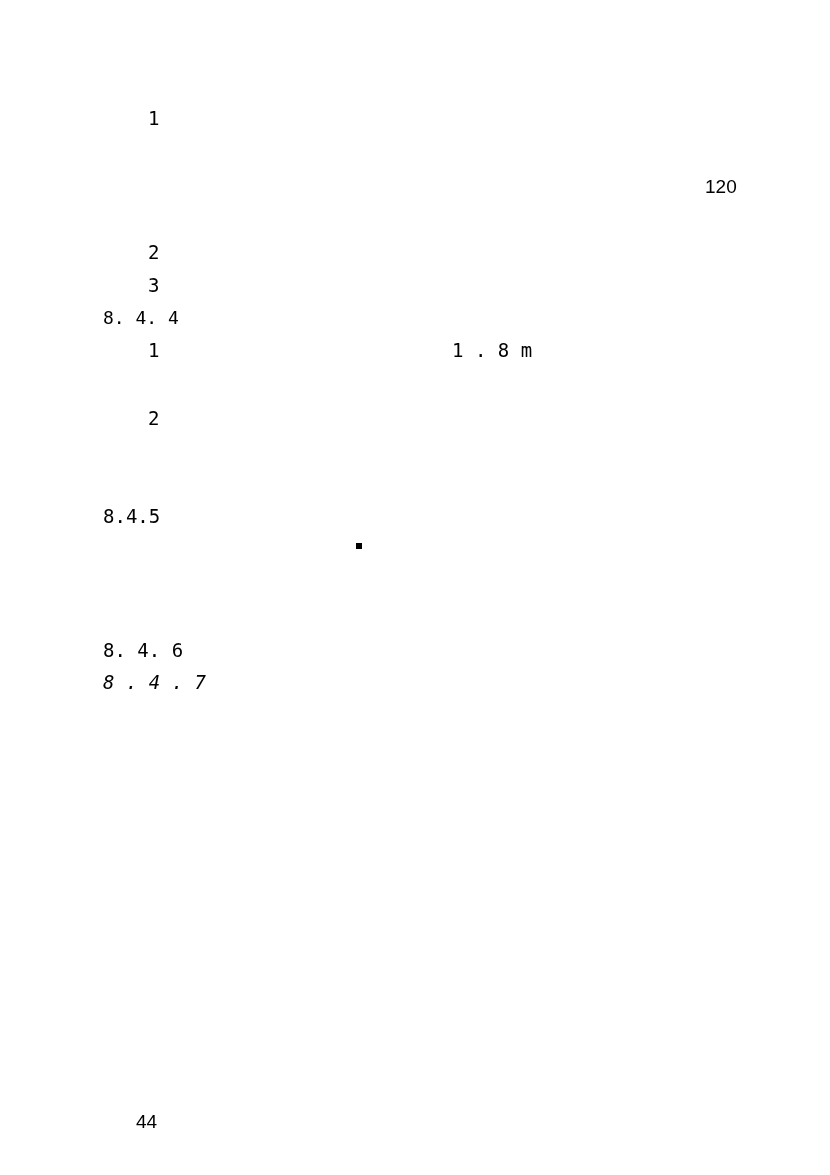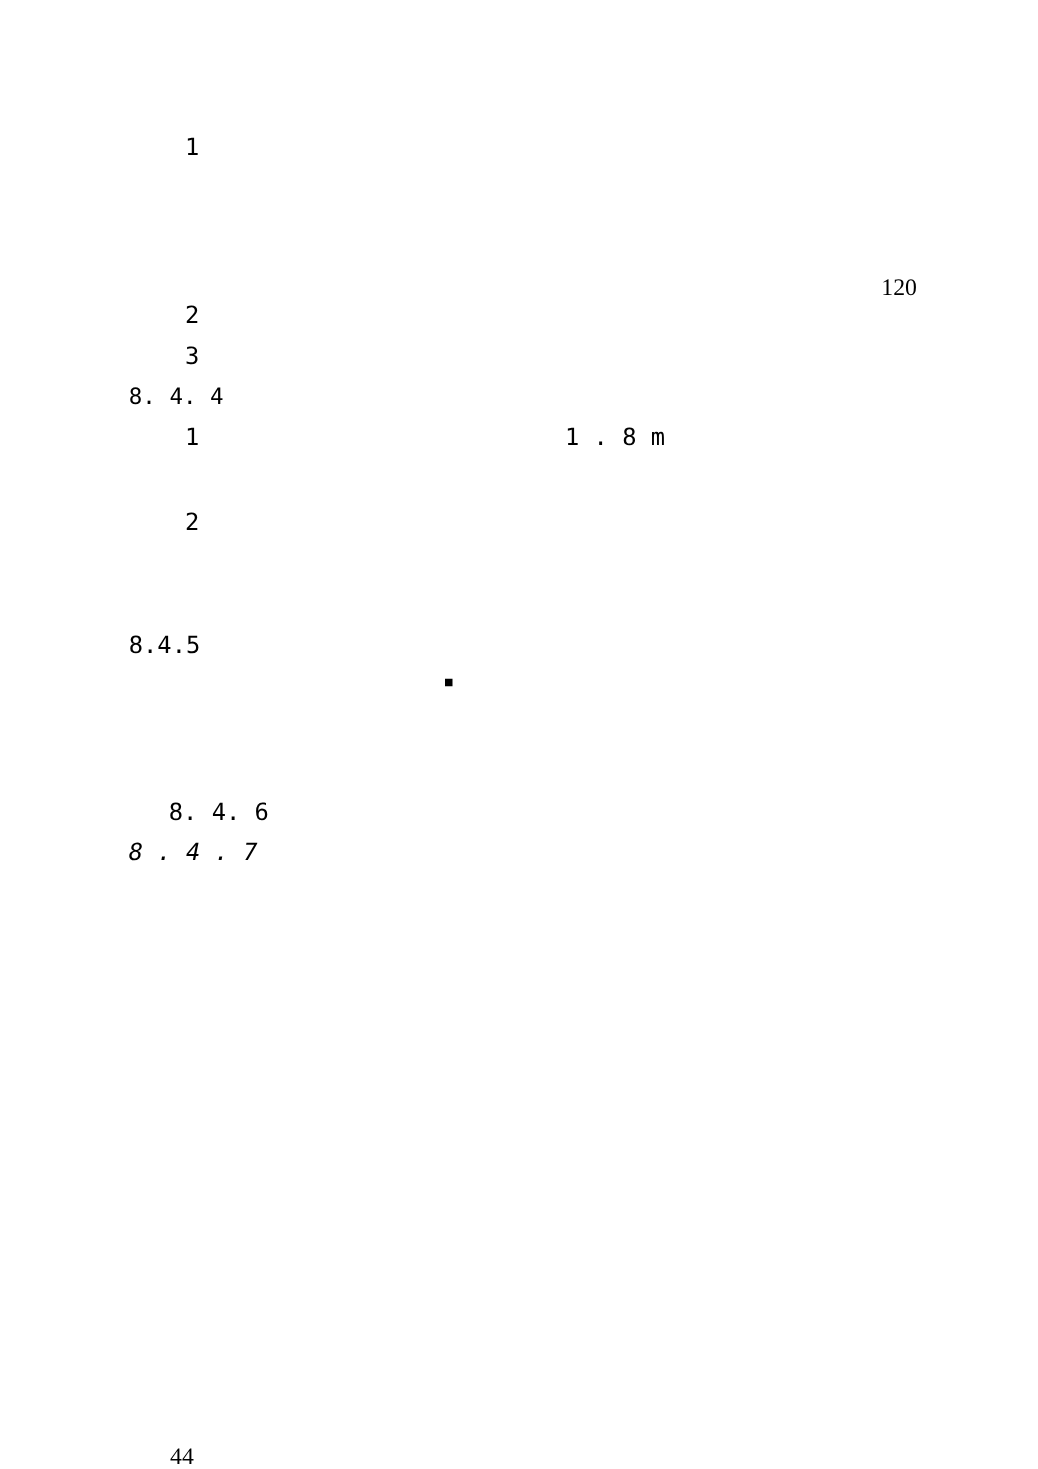--- a/index.html
+++ b/index.html
@@ -21,22 +21,21 @@
   .txt {
     position: absolute;
     white-space: pre;
     color: #000000;
     line-height: 1;
   }
   .mono {
     font-family: "DejaVu Sans Mono", monospace;
   }
   .sans {
-    font-family: Liberation Serif, serif;
-    margin-top: 44px;
+    font-family: Liberation Sans, sans-serif;
   }
   .sq {
     position: absolute;
     background: #000000;
   }
 </style>
 </head>
 <body>
 
 <div class="page">
@@ -44,21 +43,21 @@
   <div>
     <span class="txt mono" style="left:148px; top:109px; font-size:19px;">1</span>
     <span class="txt sans" style="left:705px; top:177px; font-size:19px;">120</span>
     <span class="txt mono" style="left:148px; top:243px; font-size:19px;">2</span>
     <span class="txt mono" style="left:148px; top:276px; font-size:19px;">3</span>
     <span class="txt mono" style="left:103px; top:309px; font-size:18px;">8. 4. 4</span>
     <span class="txt mono" style="left:148px; top:341px; font-size:19px;">1</span>
     <span class="txt mono" style="left:452px; top:341px; font-size:19px;">1 . 8 m</span>
     <span class="txt mono" style="left:148px; top:409px; font-size:19px;">2</span>
     <span class="txt mono" style="left:103px; top:507px; font-size:19px;">8.4.5</span>
-    <span class="txt mono" style="left:103px; top:641px; font-size:19px;margin-left:32px;">8. 4. 6</span>
+    <span class="txt mono" style="left:103px; top:641px; font-size:19px;">8. 4. 6</span>
     <span class="txt mono" style="left:103px; top:673px; font-size:19px;font-style:italic;">8 . 4 . 7</span>
 
     <span class="sq" style="left:356px; top:543px; width:6px; height:6px;"></span>
   </div>
 
   <span class="txt sans" style="left:136px; top:1112px; font-size:19px;">44</span>
 
 </div>
 
 </body></html>

